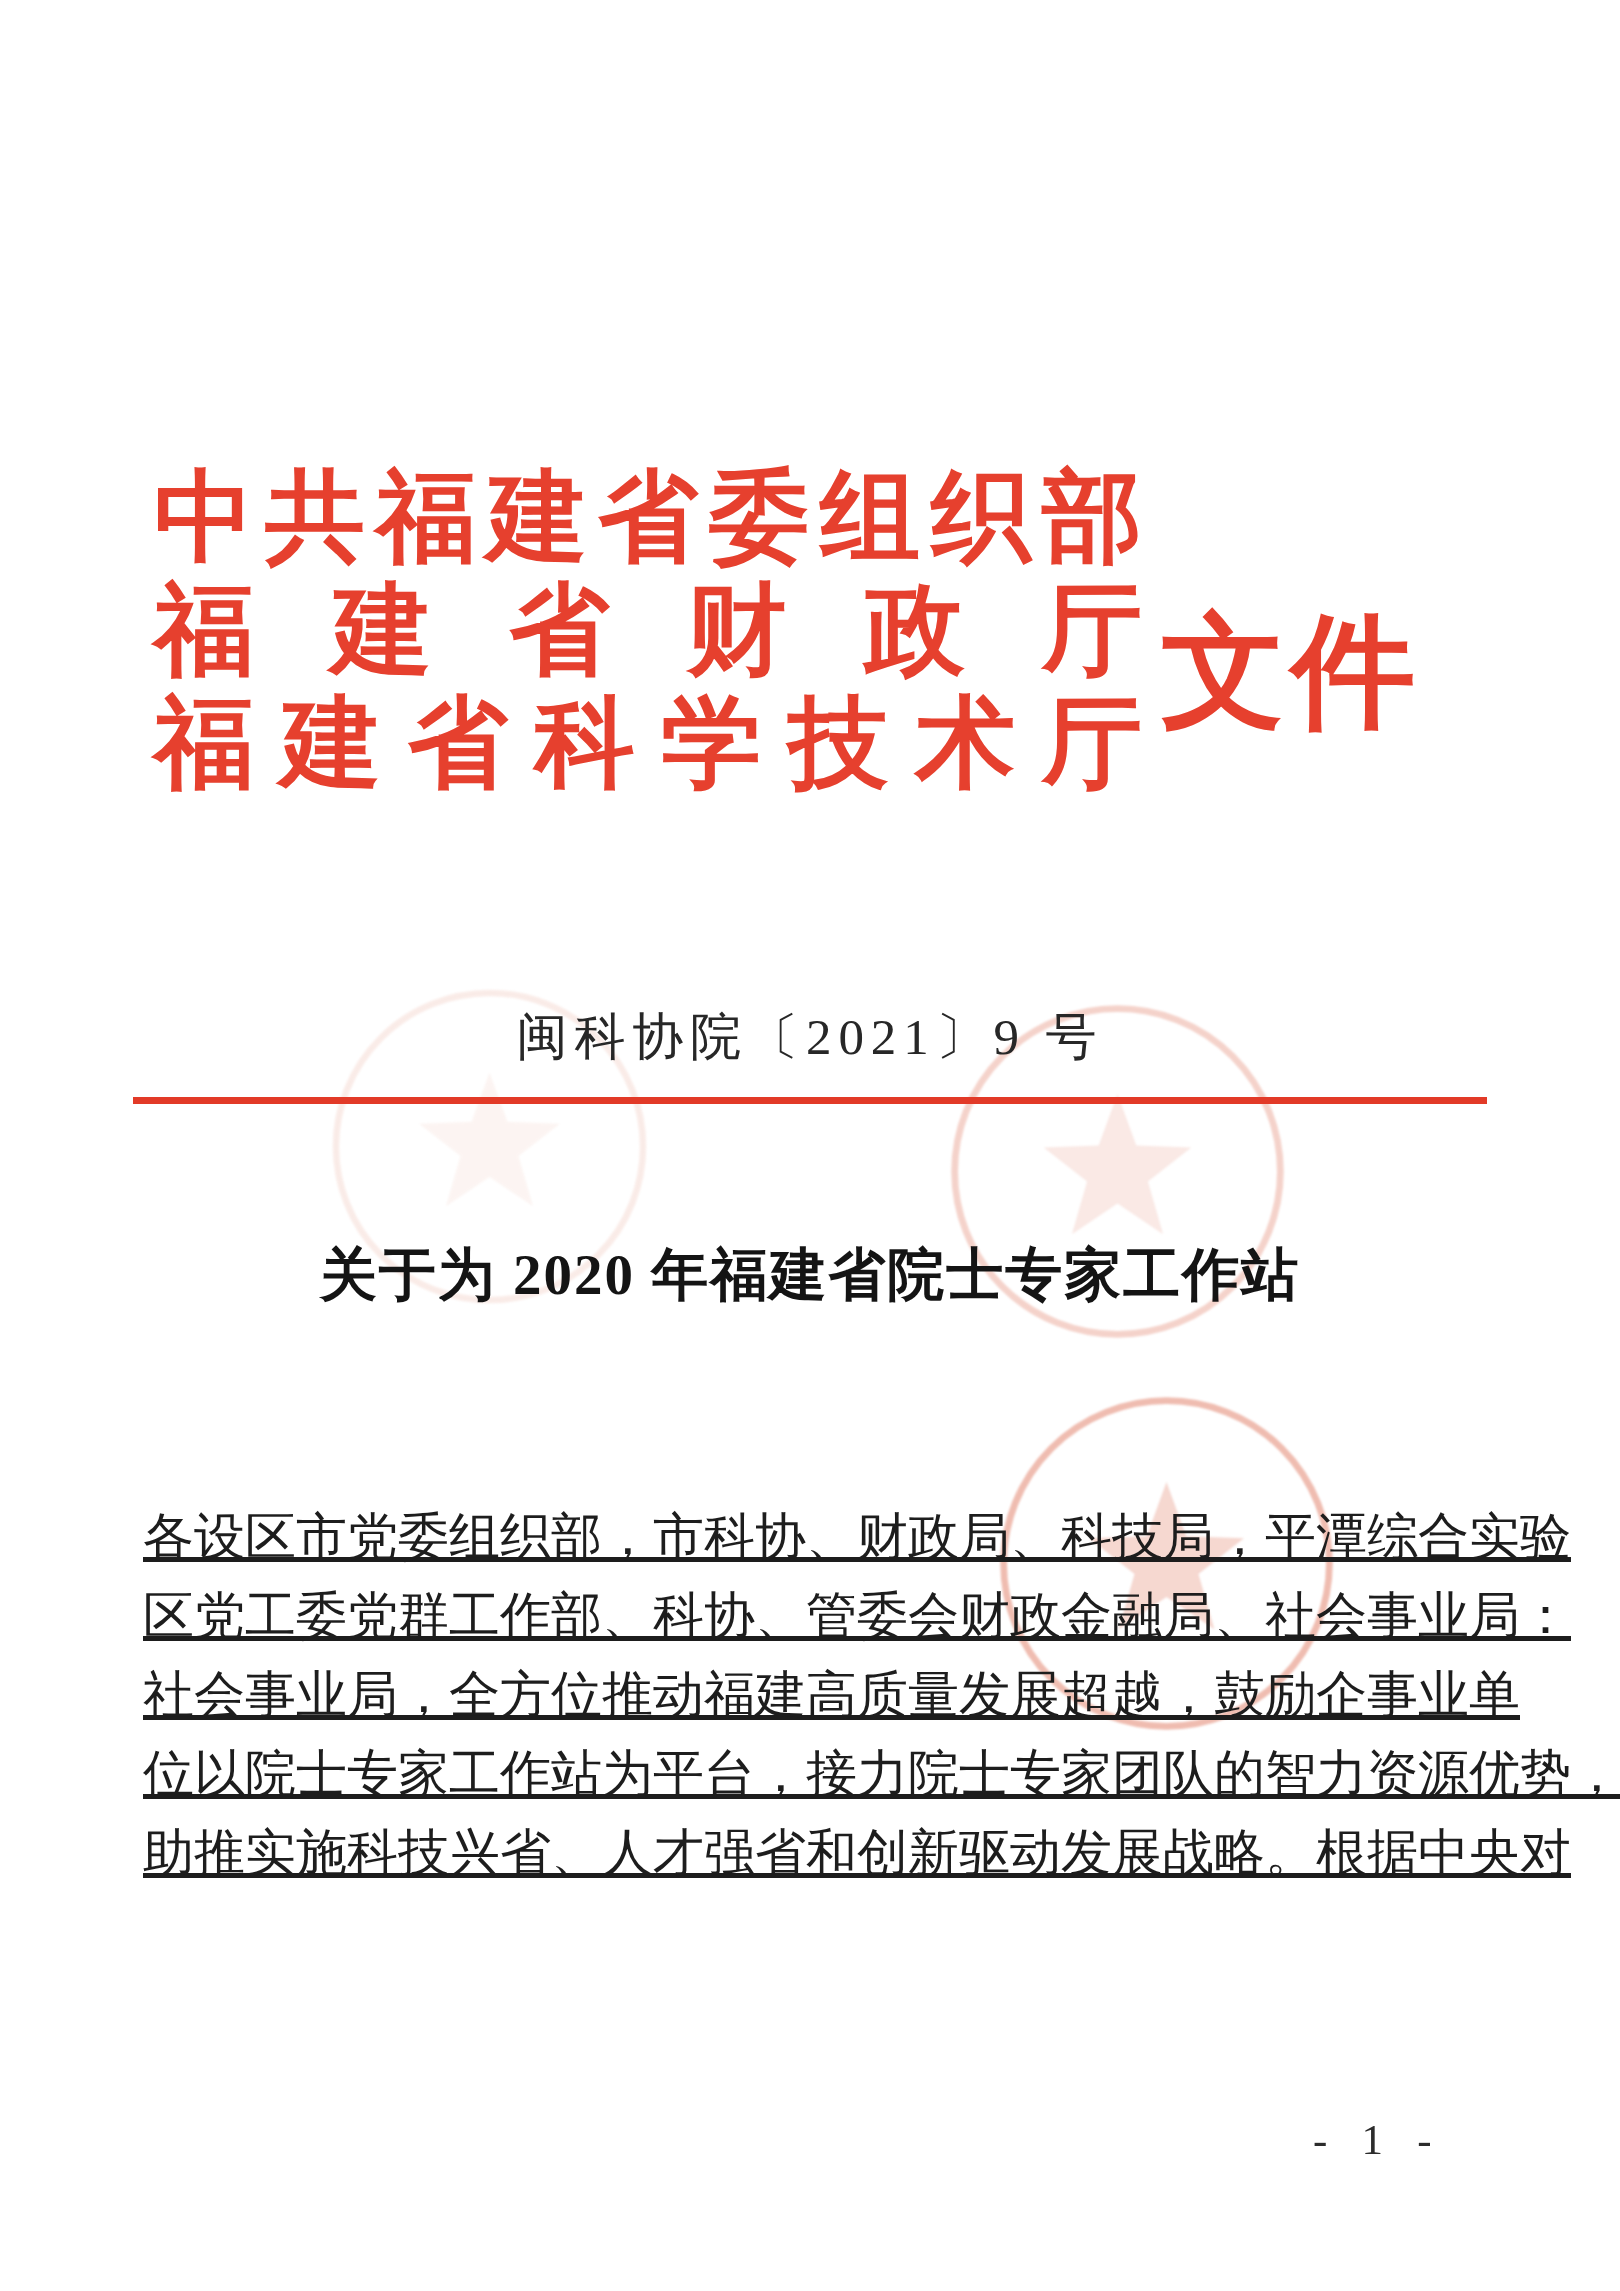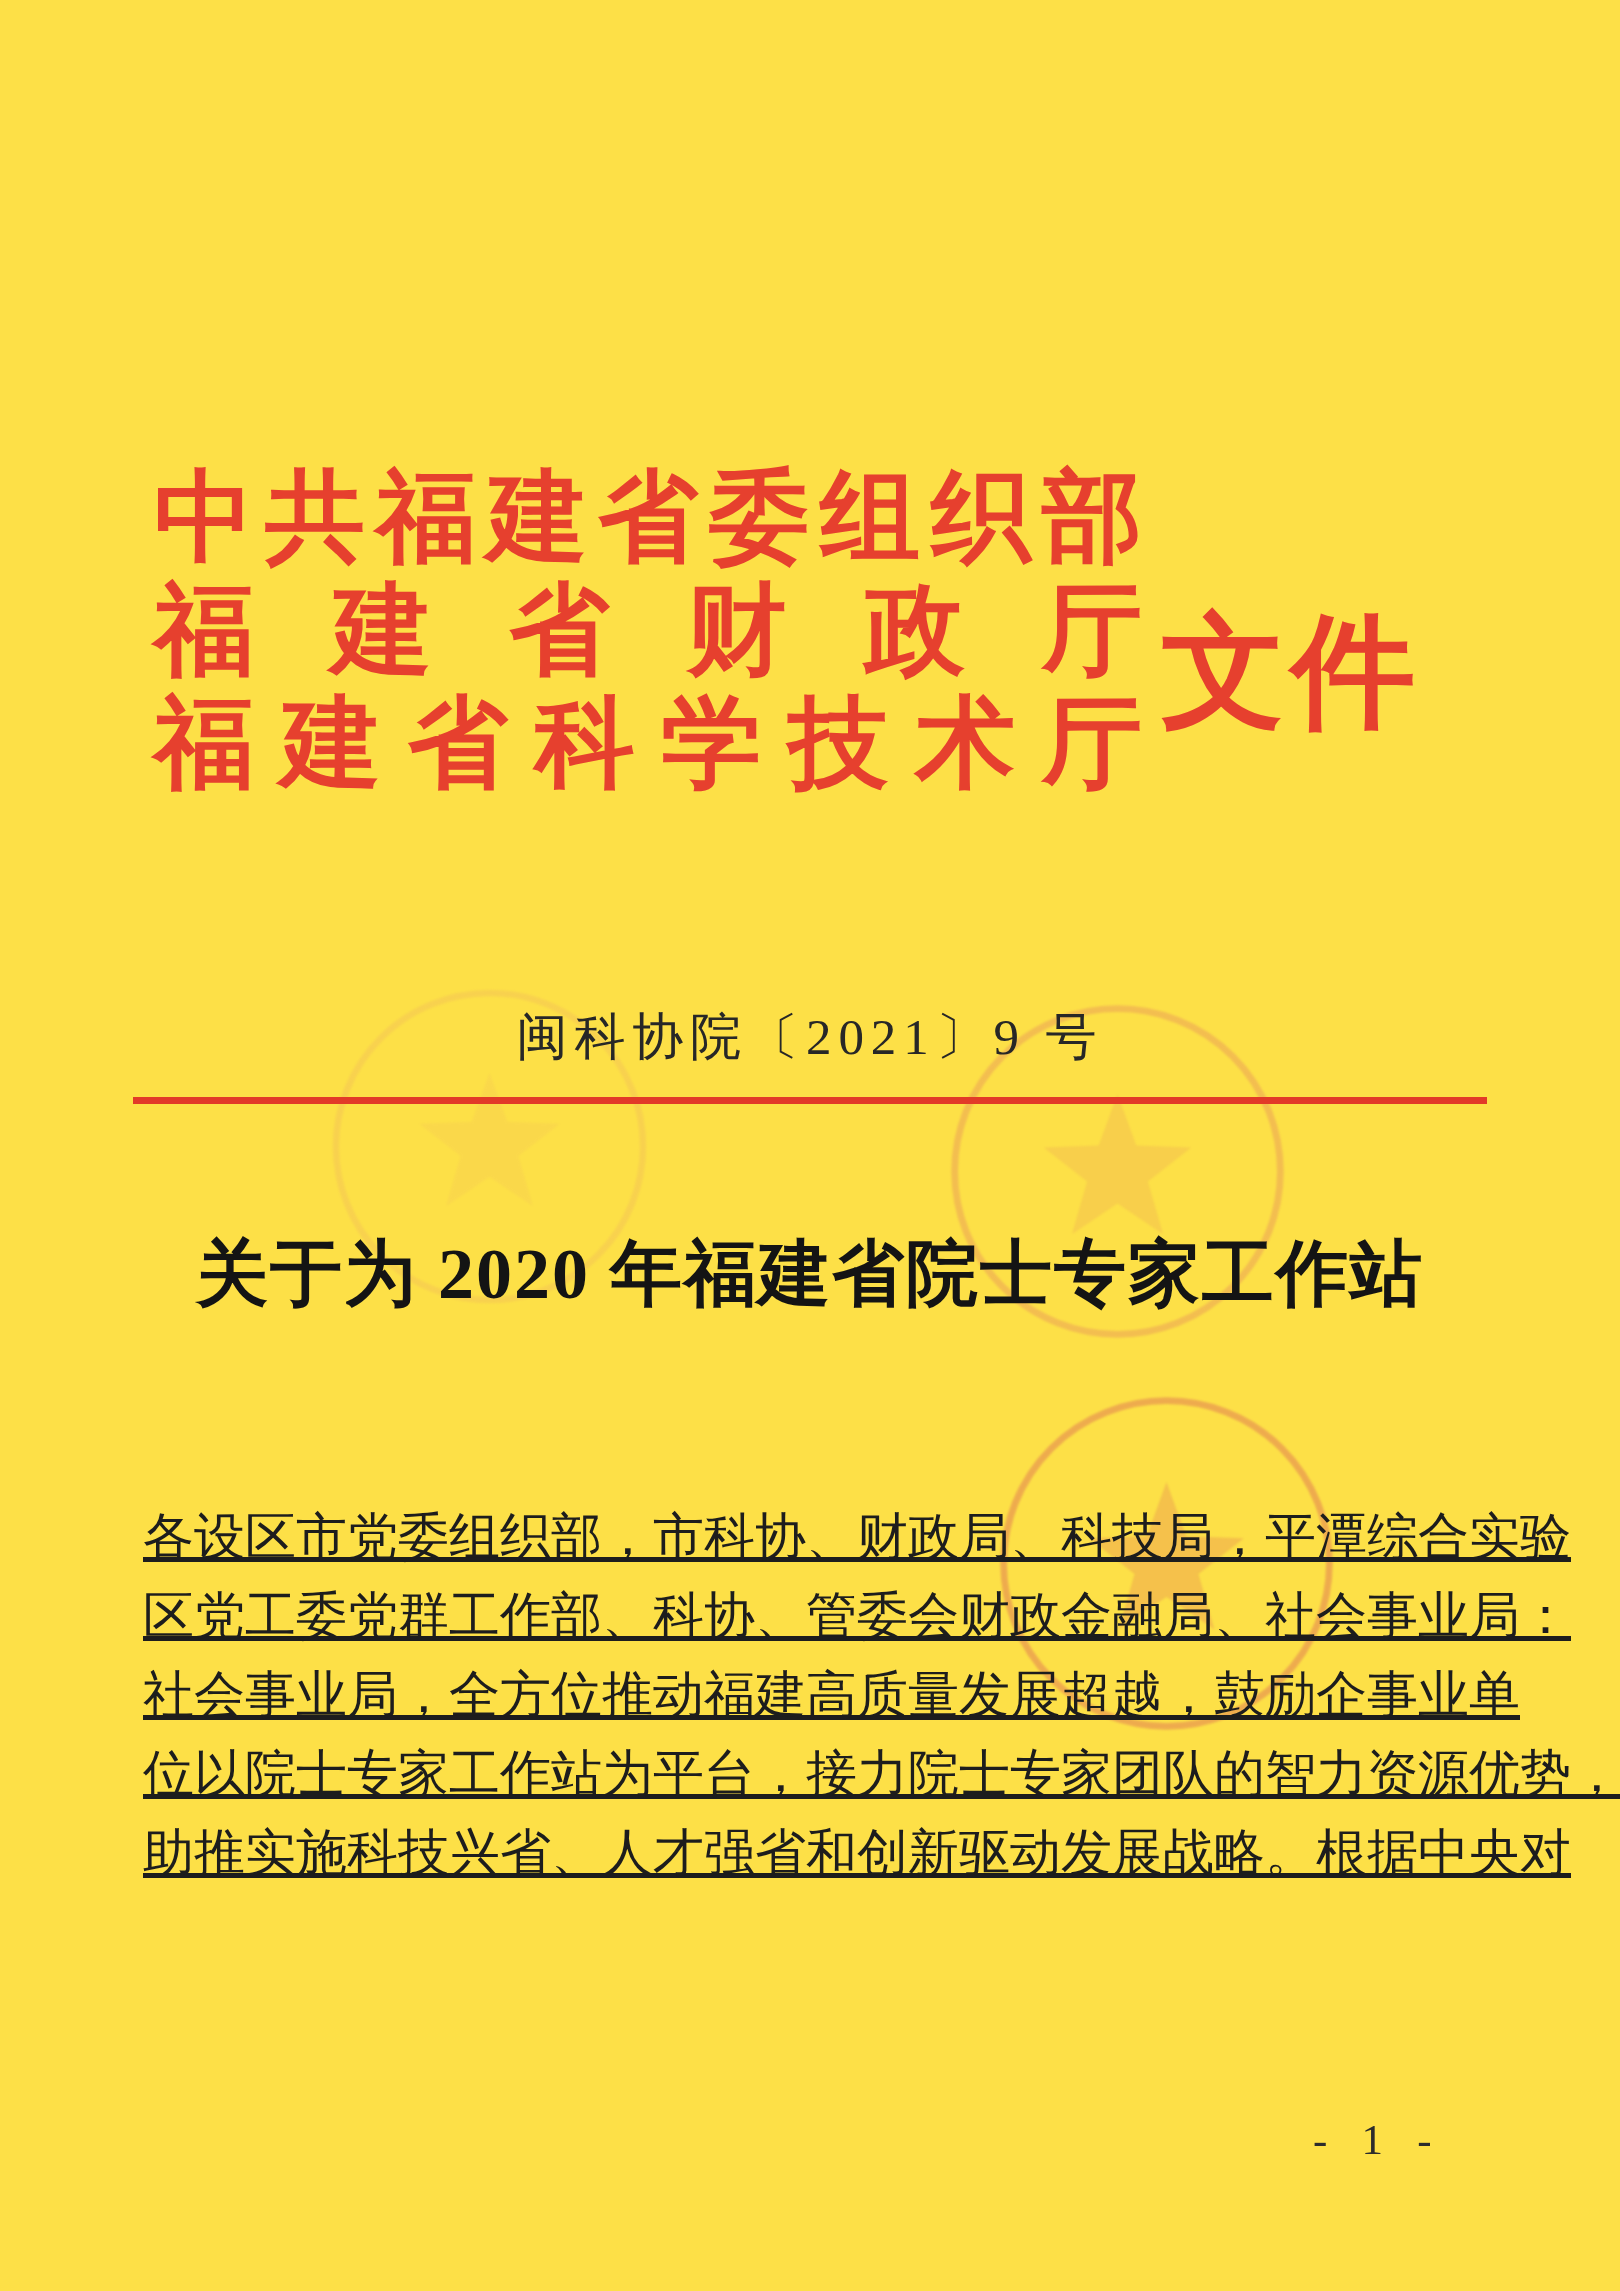--- a/index.html
+++ b/index.html
@@ -1,20 +1,20 @@
 <!DOCTYPE html>
 <html><head>
 <meta charset="utf-8">
 <style>
   html,body{margin:0;padding:0;background:#e8e8e8;}
   .page{
     position:relative;
     width:1620px;height:2292px;
     margin:0 auto;
-    background:#fde047;
+    background:#ffffff;
     overflow:hidden;
     font-family:"Liberation Serif","DejaVu Serif",serif;
   }
 
   
   .org-block{
     position:absolute;left:154px;top:461px;width:988px;
   }
   .org-line{
     width:100%;
@@ -44,21 +44,21 @@
     width:1354px;height:6.9px;
     background:#e23a28;
   }
 
   
   .title-block{
     position:absolute;left:0;top:1227px;width:100%;
     text-align:center;color:#141414;
   }
   .title-line{
-    font-size:72px;line-height:95px;font-weight:bold;
+    font-size:57px;line-height:95px;font-weight:bold;
     letter-spacing:2px;white-space:nowrap;
   }
 
   
   .body-block{
     position:absolute;left:143px;top:1498px;width:1341px;
     color:#1d1d1d;
     text-decoration:underline;
   }
   .body-line{

